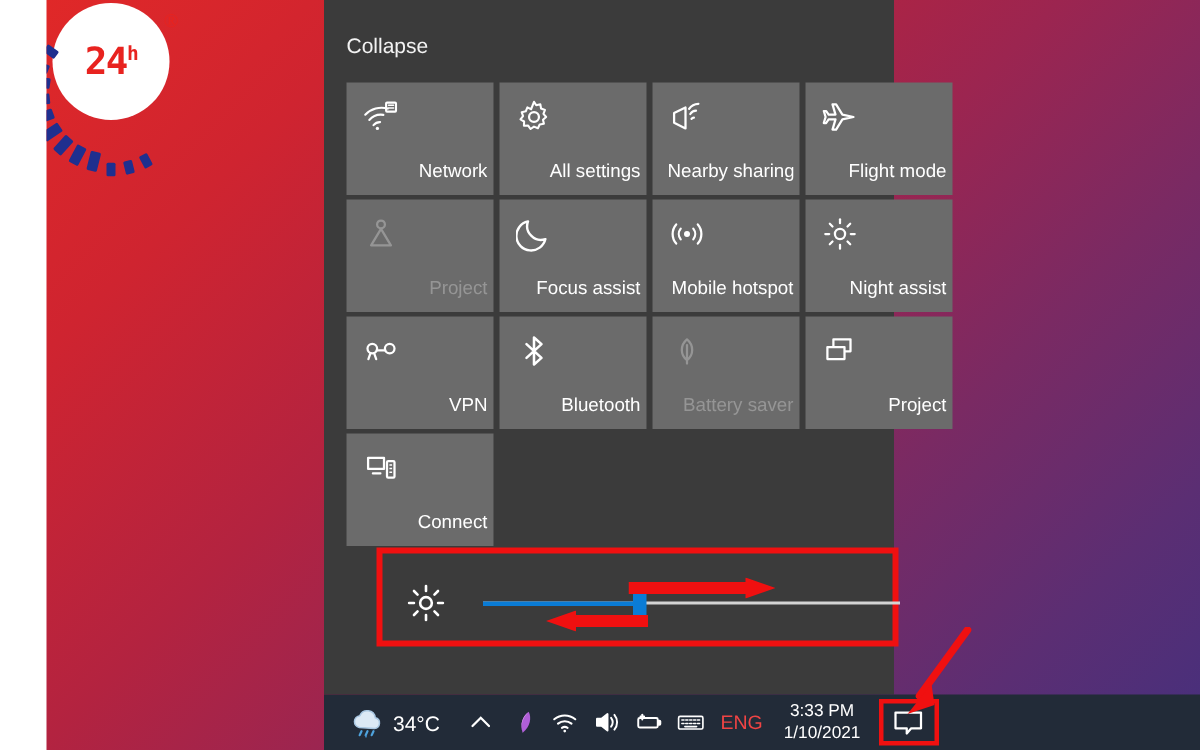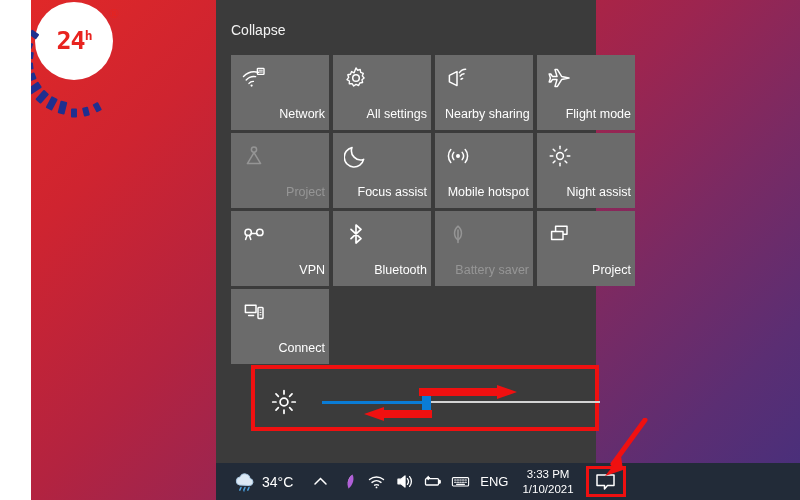--- a/index.html
+++ b/index.html
@@ -154,21 +154,21 @@
   }
   #weather .wicon { width: 26px; height: 22px; }
   #weather .wicon svg { width: 26px; height: 22px; display: block; }
   #temp { font-size: 14px; color: #ffffff; }
   #tray {
     display: flex; align-items: center; gap: 9px;
     margin-left: 18px;
   }
   .trayicon { width: 19px; height: 19px; color: #ffffff; }
   .trayicon svg { width: 19px; height: 19px; display: block; }
-  #lang { font-size: 13px; color: #ffffff; margin-left: 10px; }
+  #lang { font-size: 13px; color: #ef4444; margin-left: 10px; }
   #clock {
     margin-left: 14px;
     font-size: 11.5px; color: #fff;
     line-height: 1.22; text-align: center;
   }
   #actioncenter {
     position: relative;
     margin-left: 12px;
     width: 40px; height: 31px;
     border: 3px solid #f01010;

